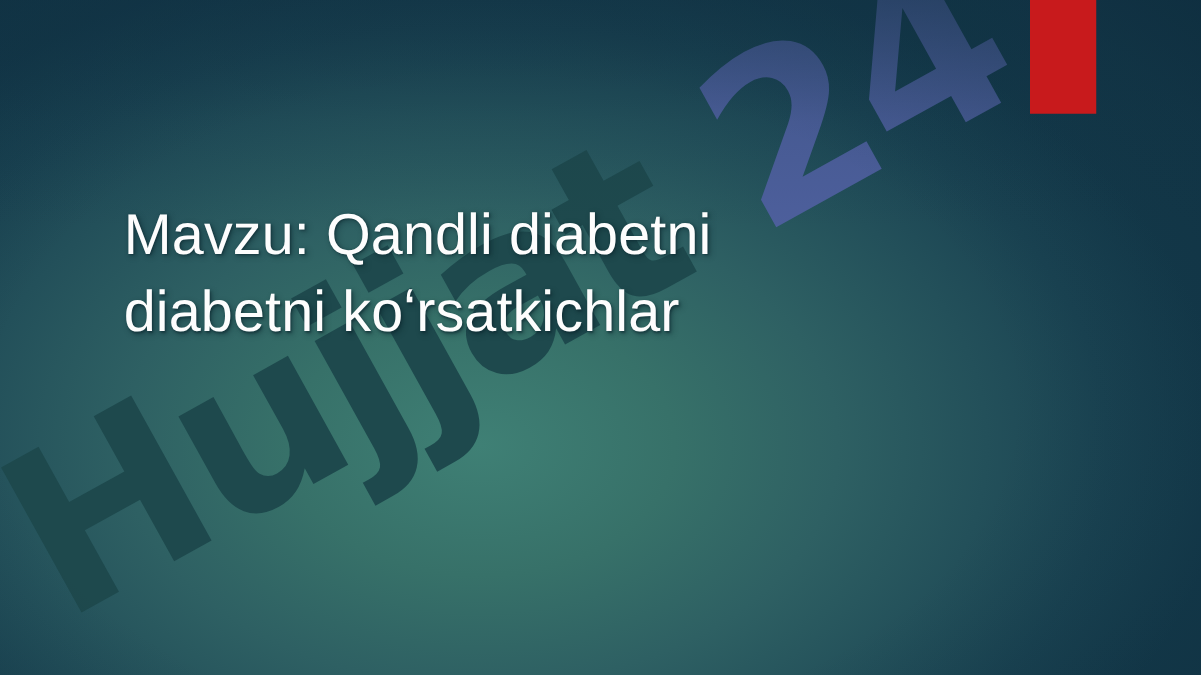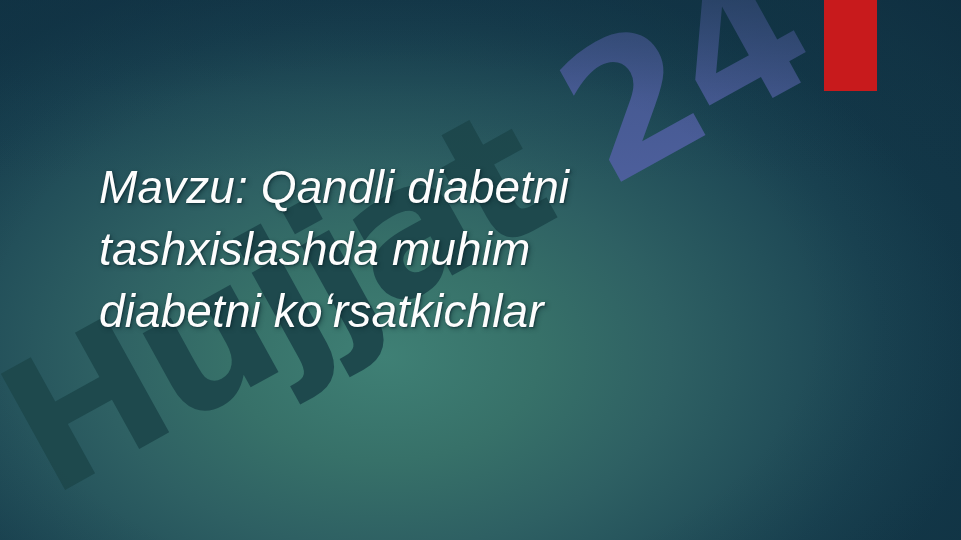--- a/index.html
+++ b/index.html
@@ -99,21 +99,20 @@
   .title-block {
     position: absolute;
     left: 99px;
     top: 156px;
     width: 700px;
   }
 
   .title-line {
     font-size: 46px;
     line-height: 62px;
-    font-style: italic;
     font-weight: 400;
     color: #fdfdfd;
     white-space: nowrap;
     text-shadow:
        1px  1px 2px rgba(12,40,48,0.65),
        2px  2px 5px rgba(10,34,42,0.40);
     letter-spacing: 0.1px;
   }
 </style>
 </head>
@@ -127,17 +126,16 @@
     <div class="watermark"><span class="wm-dark">Hujjat</span><span class="wm-dark">&nbsp;</span><span class="wm-blue">24</span></div>
   </div>
 
   <div class="bg-vignette"></div>
   <div class="bg-topshade"></div>
 
   <div class="accent-bar"></div>
 
   <div class="title-block">
     <div class="title-line">Mavzu: Qandli diabetni</div>
-    <div class="title-line">tashxislashda muhim</div>
     <div class="title-line">diabetni koʻrsatkichlar</div>
   </div>
 
 </div>
 
 </body></html>

